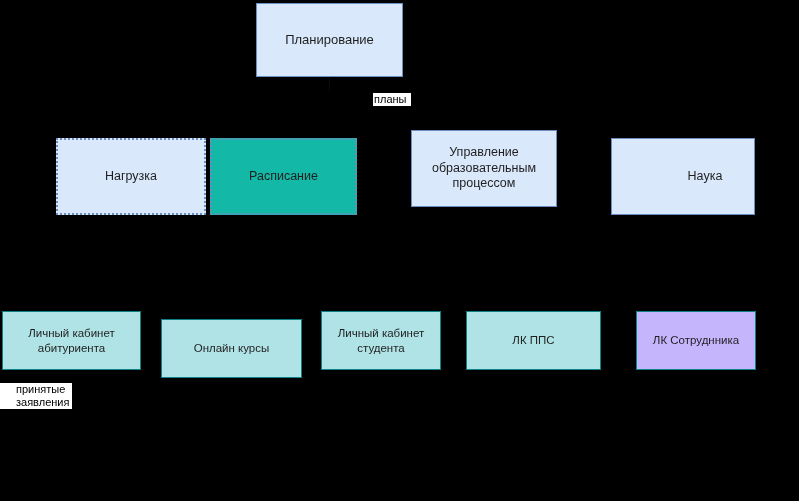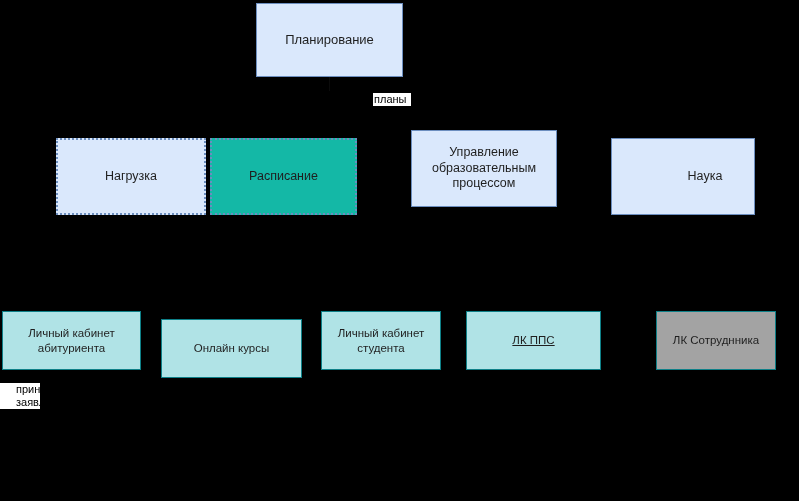--- a/index.html
+++ b/index.html
@@ -90,20 +90,20 @@
   <div class="node blue" id="sub-2" style="left: 411px; top: 130px; width: 146px; height: 77px; background: rgb(218, 232, 252); border-color: rgb(108, 142, 191);">Управление
 образовательным
 процессом</div>
   <div class="node blue" id="sub-3" style="left: 611px; top: 138px; width: 144px; height: 77px; background: rgb(218, 232, 252); border-color: rgb(108, 142, 191); padding-left: 44px;">Наука</div>
 
   <div class="node teal" id="cab-0" style="left: 2px; top: 311px; width: 139px; height: 59px; background: rgb(176, 227, 230); border-color: rgb(14, 128, 136);">Личный кабинет
 абитуриента</div>
   <div class="node teal" id="cab-1" style="left: 161px; top: 311px; width: 141px; height: 59px; background: rgb(176, 227, 230); border-color: rgb(14, 128, 136); margin-top: 8px;">Онлайн курсы</div>
   <div class="node teal" id="cab-2" style="left: 321px; top: 311px; width: 120px; height: 59px; background: rgb(176, 227, 230); border-color: rgb(14, 128, 136);">Личный кабинет
 студента</div>
-  <div class="node teal" id="cab-3" style="left: 466px; top: 311px; width: 135px; height: 59px; background: rgb(176, 227, 230); border-color: rgb(14, 128, 136); text-decoration: underline;">ЛК ППС</div>
-  <div class="node teal" id="cab-4" style="left: 636px; top: 311px; width: 120px; height: 59px; background: #a3a3a3; border-color: rgb(14, 128, 136); margin-left: 20px;">ЛК Сотруднника</div>
+  <div class="node teal" id="cab-3" style="left: 466px; top: 311px; width: 135px; height: 59px; background: rgb(176, 227, 230); border-color: rgb(14, 128, 136);">ЛК ППС</div>
+  <div class="node teal" id="cab-4" style="left: 636px; top: 311px; width: 120px; height: 59px; background: #c4b5fd; border-color: rgb(14, 128, 136);">ЛК Сотруднника</div>
 
   <div class="edge-label" id="edge-label-0" style="left: 373px; top: 93px; width: 38px;">планы</div>
-  <div class="edge-label" id="edge-label-1" style="left: 0px; top: 383px; width: 40px; padding-left: 16px;">принятые
+  <div class="edge-label" id="edge-label-1" style="left: 0px; top: 383px; width: 72px; padding-left: 16px;">принятые
 заявления</div>
 
 </div>
 
 </body></html>

